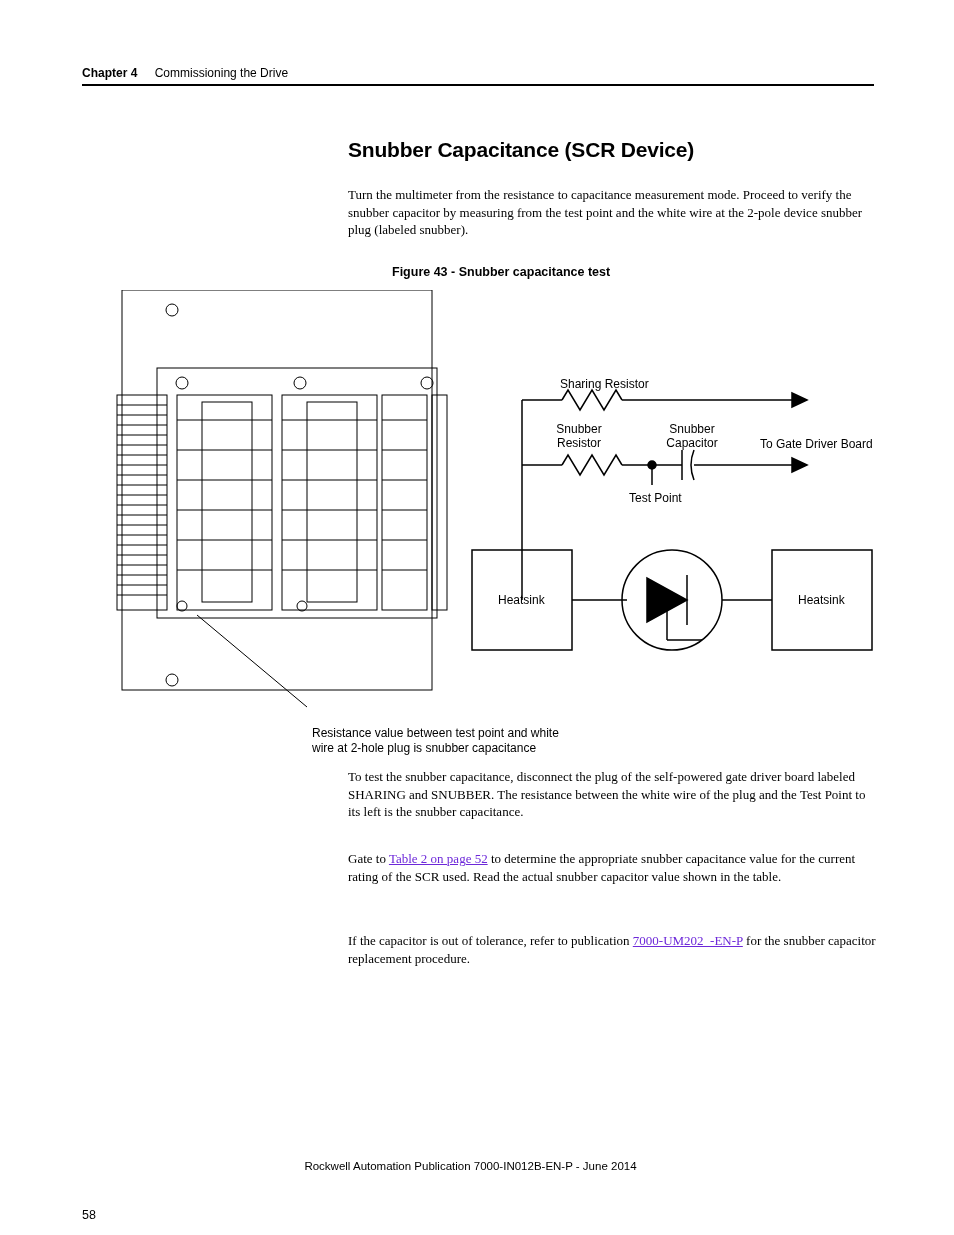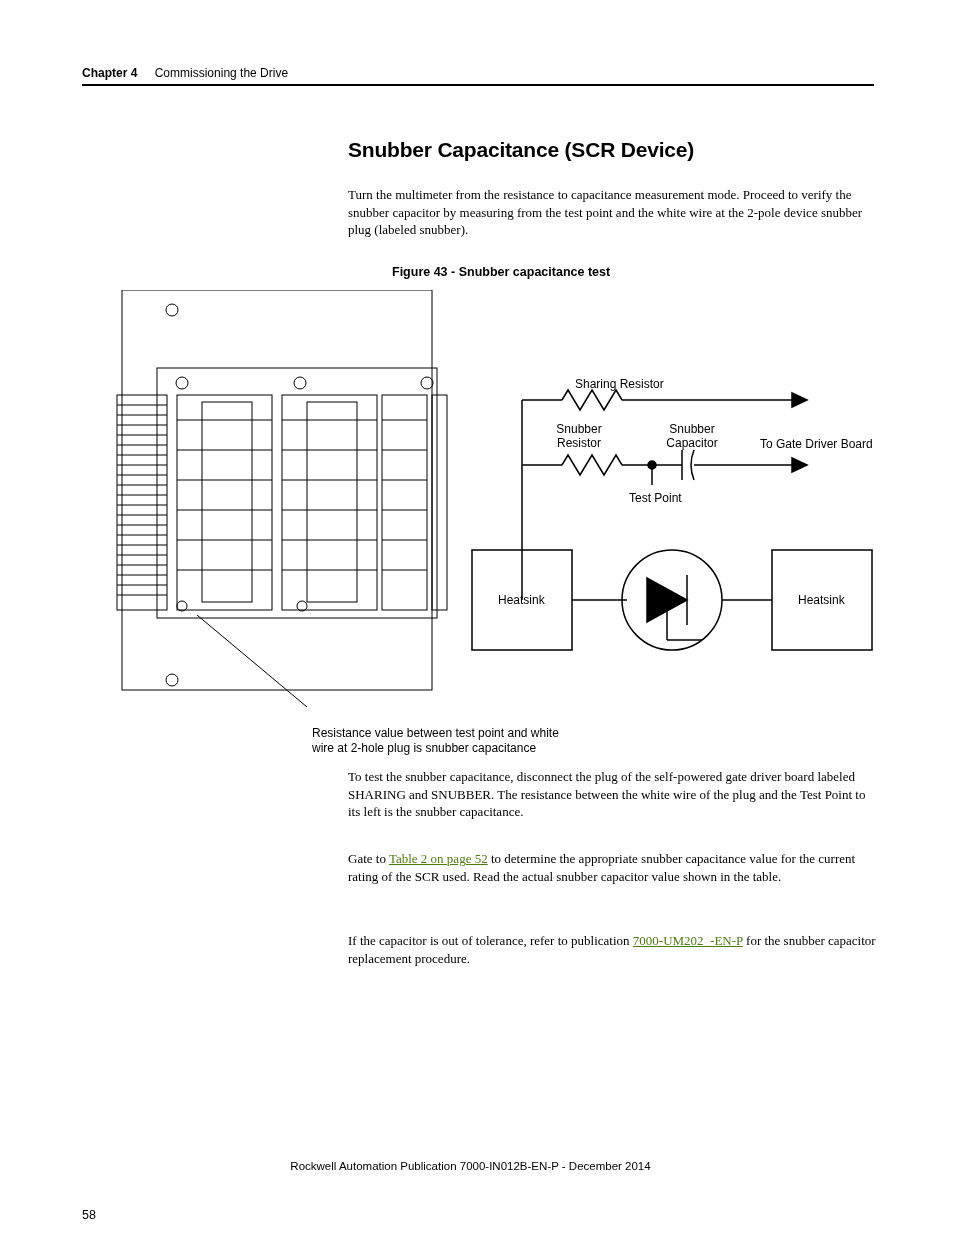--- a/index.html
+++ b/index.html
@@ -83,21 +83,21 @@
     position: absolute;
     font-family: "Helvetica Neue", Arial, sans-serif;
     font-size: 12px;
     line-height: 1.25;
     width: 250px;
   }
   
   .p2 { top: 768px; }
   .p3 { top: 850px; }
   .p4 { top: 932px; }
-  a.link { color: #4d7c0f; text-decoration: underline; }
+  a.link { color: #6d28d9; text-decoration: underline; }
   
   .pg-num {
     position: absolute;
     left: 82px;
     top: 1208px;
     font-family: "Helvetica Neue", Arial, sans-serif;
     font-weight: 400;
     font-size: 12.5px;
   }
   .footer {
@@ -239,35 +239,35 @@
         <line x1="225" y1="225" x2="225" y2="275"></line>
 
         <line x1="205" y1="260" x2="205" y2="290"></line>
         <line x1="205" y1="290" x2="240" y2="290"></line>
 
         <line x1="260" y1="250" x2="310" y2="250"></line>
         <line x1="160" y1="250" x2="165" y2="250"></line>
       </g>
     </svg>
 
-    <div class="fig-label" style="left:493px; top:88px;">Sharing Resistor</div>
+    <div class="fig-label" style="left:478px; top:88px;">Sharing Resistor</div>
     <div class="fig-label center2" style="left:452px; top:133px;"><span>Snubber<br>Resistor</span></div>
     <div class="fig-label center2" style="left:565px; top:133px;"><span>Snubber<br>Capacitor</span></div>
     <div class="fig-label" style="left:678px; top:148px;">To Gate Driver Board</div>
     <div class="fig-label" style="left:547px; top:202px;">Test Point</div>
     <div class="fig-label" style="left:416px; top:304px;">Heatsink</div>
     <div class="fig-label" style="left:716px; top:304px;">Heatsink</div>
   </div>
 
   <div class="para p2">To test the snubber capacitance, disconnect the plug of the self-powered gate driver board labeled SHARING and SNUBBER. The resistance between the white wire of the plug and the Test Point to its left is the snubber capacitance.</div>
 
   <div class="para p3">
     <span>Gate to </span><a class="link" href="#">Table 2 on page 52</a><span> to determine the appropriate snubber capacitance value for the current rating of the SCR used. Read the actual snubber capacitor value shown in the table.</span>
   </div>
 
   <div class="para p4">
     <span>If the capacitor is out of tolerance, refer to publication </span><a class="link" href="#">7000-UM202_-EN-P</a><span> for the snubber capacitor replacement procedure.</span>
   </div>
 
   <div class="pg-num">58</div>
-  <div class="footer">Rockwell Automation Publication 7000-IN012B-EN-P - December 2014</div>
+  <div class="footer">Rockwell Automation Publication 7000-IN012B-EN-P - June 2014</div>
 
 </div>
 
 </body></html>

